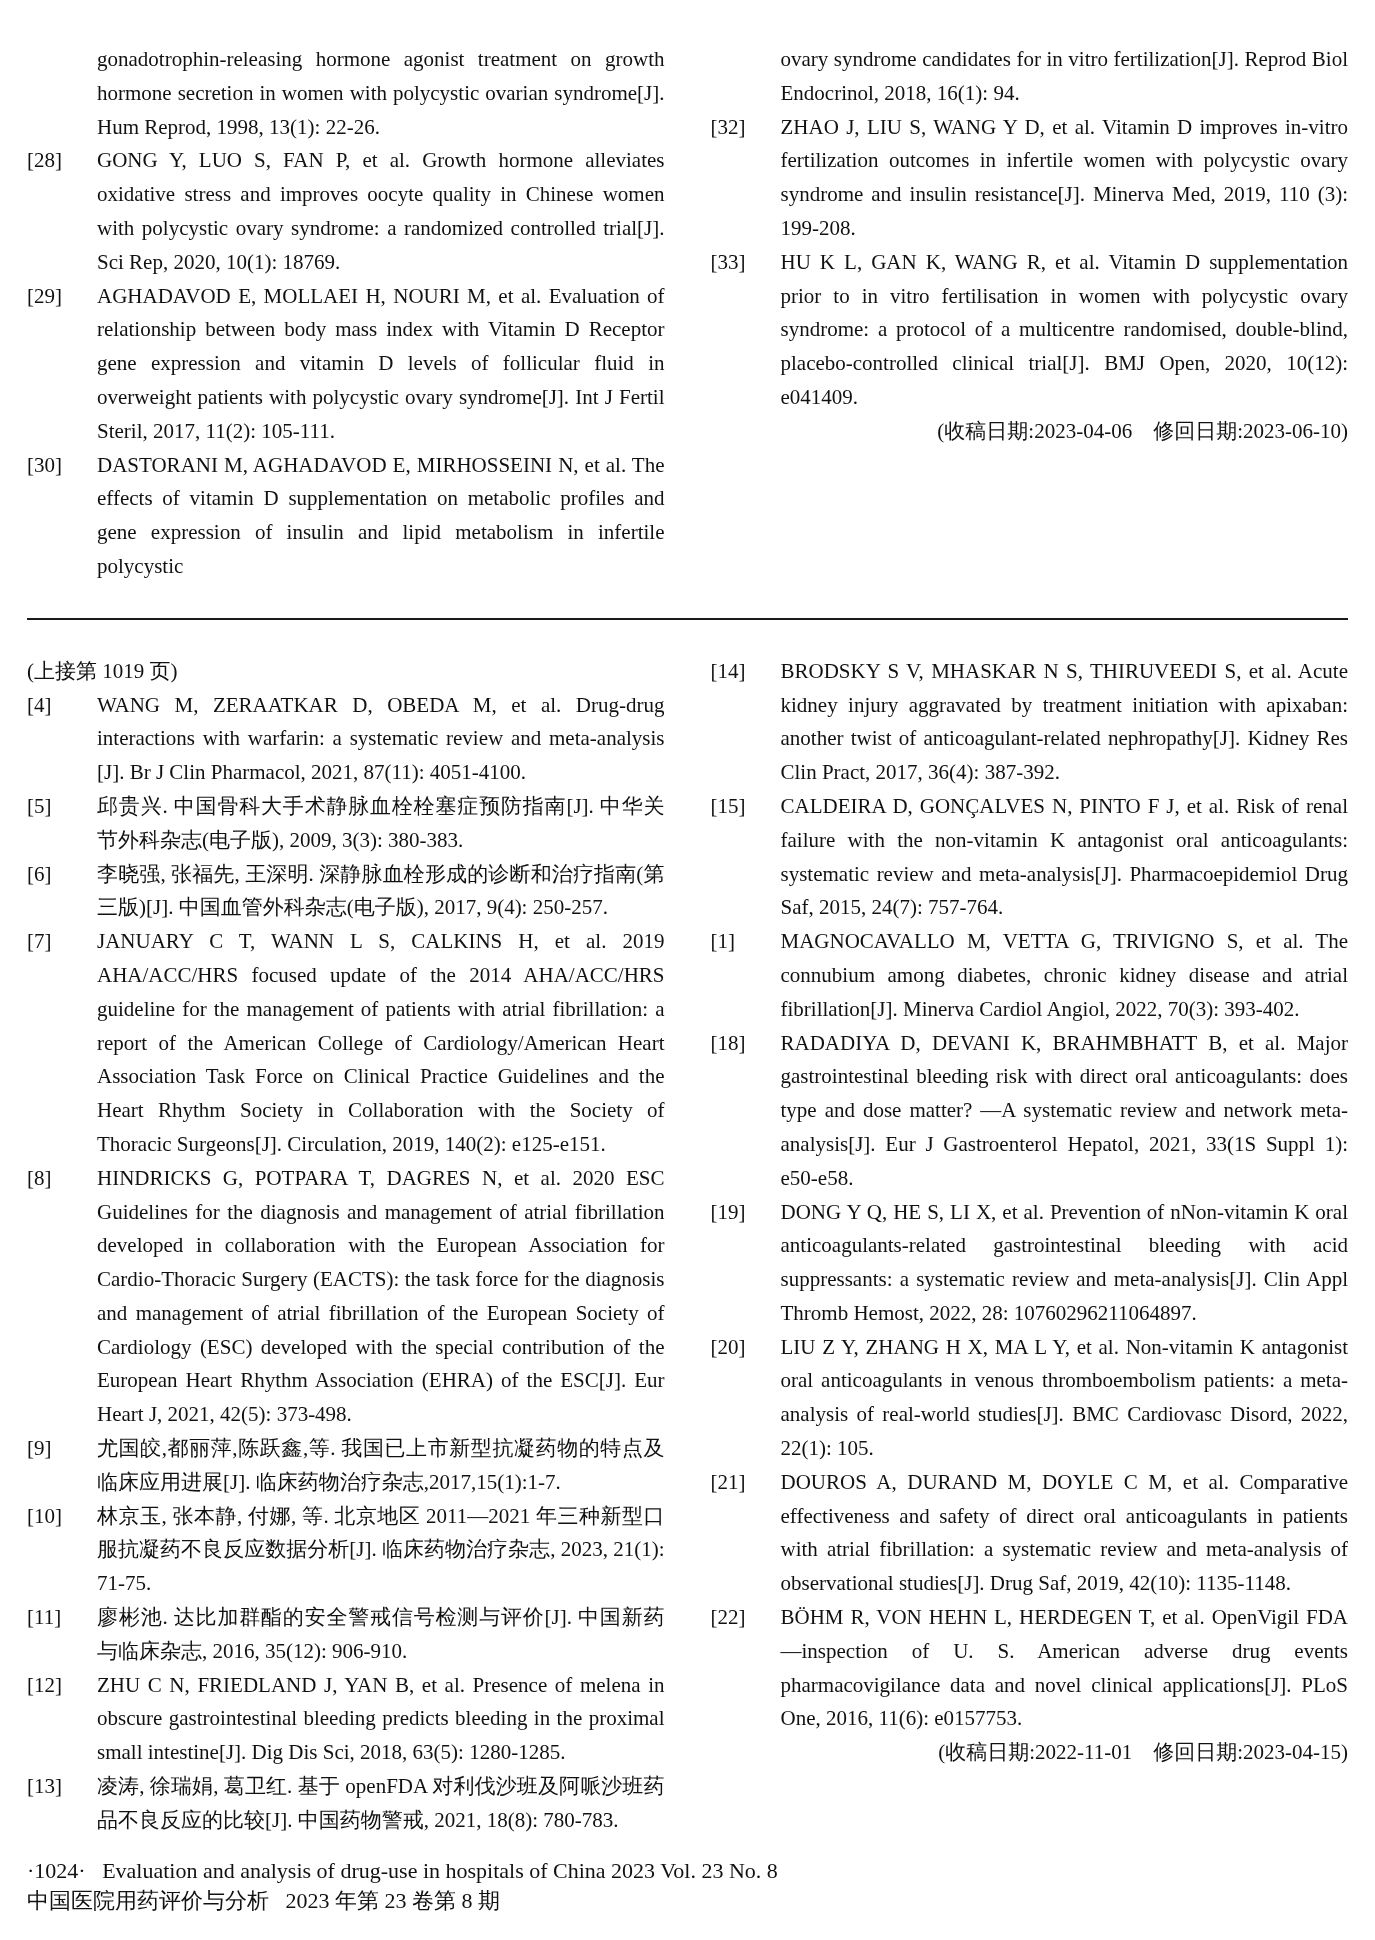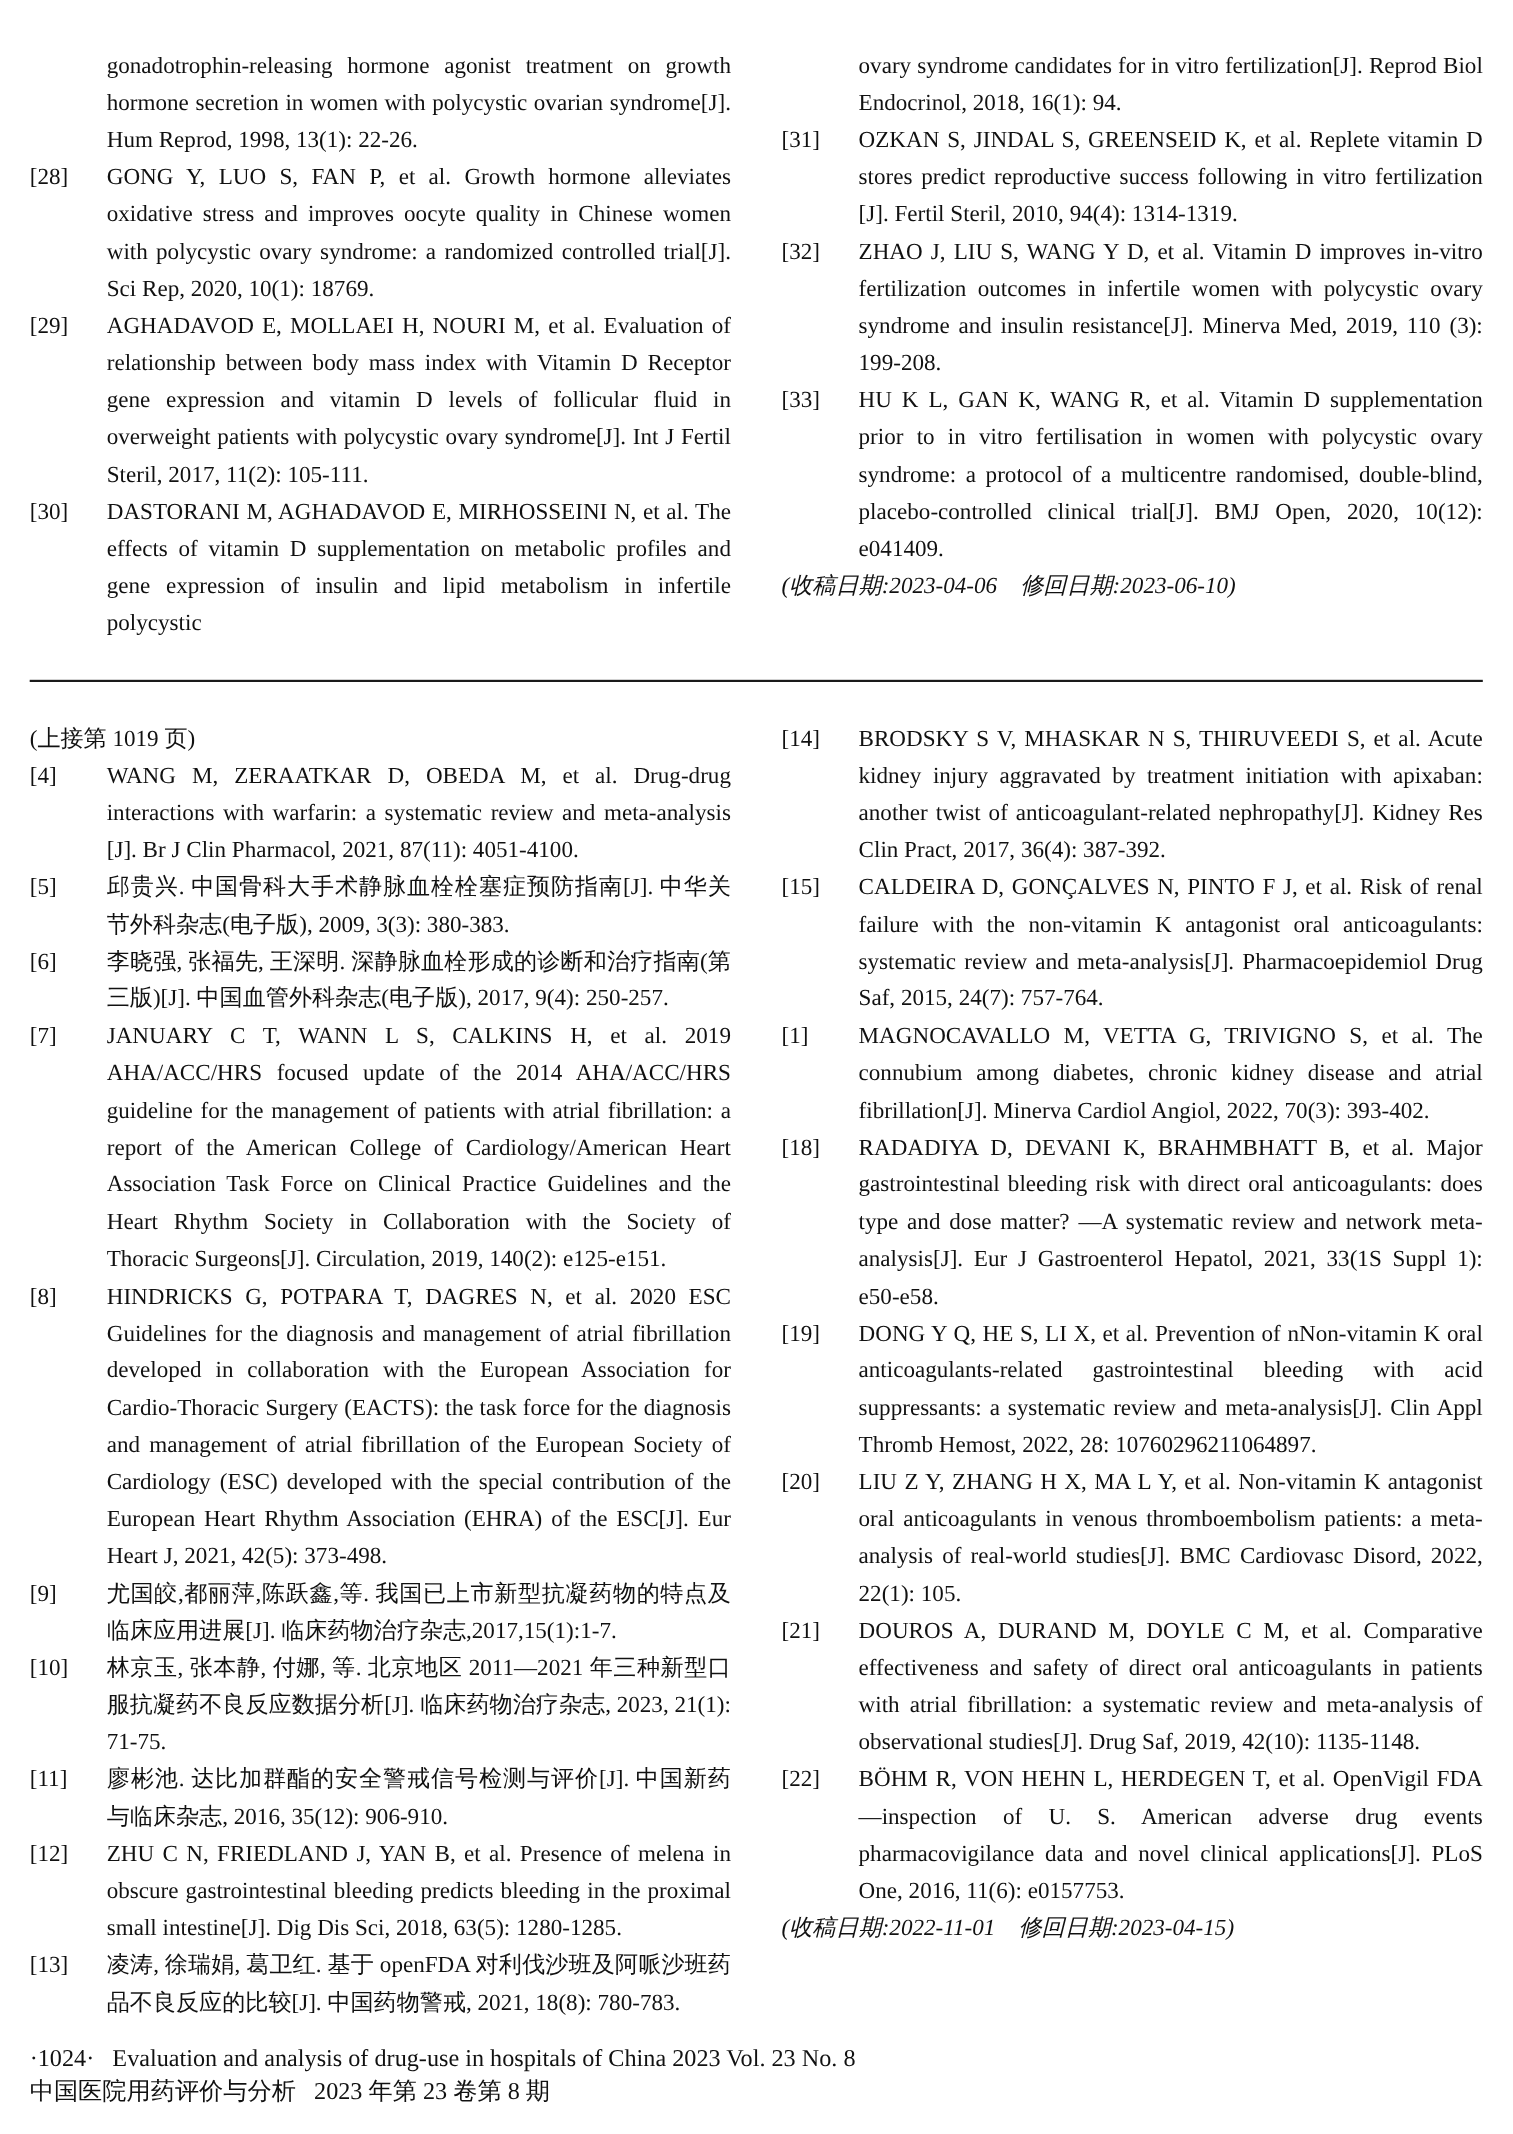--- a/index.html
+++ b/index.html
@@ -40,23 +40,22 @@
     text-align: justify;
   }
   .ref-num {
     position: absolute;
     left: 0;
     top: 0;
     width: 70px;
     text-align: left;
   }
   .dates {
-    text-align: left;
+    text-align: right;
     white-space: pre-wrap;
-    font-style: italic;
   }
   .divider {
     border: none;
     border-top: 2px solid #1a1a1a;
     margin: 34px 0 0 0;
   }
   .bottom-block {
     margin-top: 35px;
   }
   .continue-note {
@@ -93,24 +92,20 @@
           <span class="ref-text">AGHADAVOD E, MOLLAEI H, NOURI M, et al. Evaluation of relationship between body mass index with Vitamin D Receptor gene expression and vitamin D levels of follicular fluid in overweight patients with polycystic ovary syndrome[J]. Int J Fertil Steril, 2017, 11(2): 105-111.</span>
         </div>
         <div class="ref">
           <span class="ref-num">[30]</span>
           <span class="ref-text">DASTORANI M, AGHADAVOD E, MIRHOSSEINI N, et al. The effects of vitamin D supplementation on metabolic profiles and gene expression of insulin and lipid metabolism in infertile polycystic</span>
         </div>
       </div>
       <div class="col">
         <div class="carryover">ovary syndrome candidates for in vitro fertilization[J]. Reprod Biol Endocrinol, 2018, 16(1): 94.</div>
         <div class="ref">
-          <span class="ref-num">[31]</span>
-          <span class="ref-text">OZKAN S, JINDAL S, GREENSEID K, et al. Replete vitamin D stores predict reproductive success following in vitro fertilization [J]. Fertil Steril, 2010, 94(4): 1314-1319.</span>
-        </div>
-        <div class="ref">
           <span class="ref-num">[32]</span>
           <span class="ref-text">ZHAO J, LIU S, WANG Y D, et al. Vitamin D improves in-vitro fertilization outcomes in infertile women with polycystic ovary syndrome and insulin resistance[J]. Minerva Med, 2019, 110 (3): 199-208.</span>
         </div>
         <div class="ref">
           <span class="ref-num">[33]</span>
           <span class="ref-text">HU K L, GAN K, WANG R, et al. Vitamin D supplementation prior to in vitro fertilisation in women with polycystic ovary syndrome: a protocol of a multicentre randomised, double-blind, placebo-controlled clinical trial[J]. BMJ Open, 2020, 10(12): e041409.</span>
         </div>
         <div class="dates">(收稿日期:2023-04-06    修回日期:2023-06-10)</div>
       </div>
     </div>

